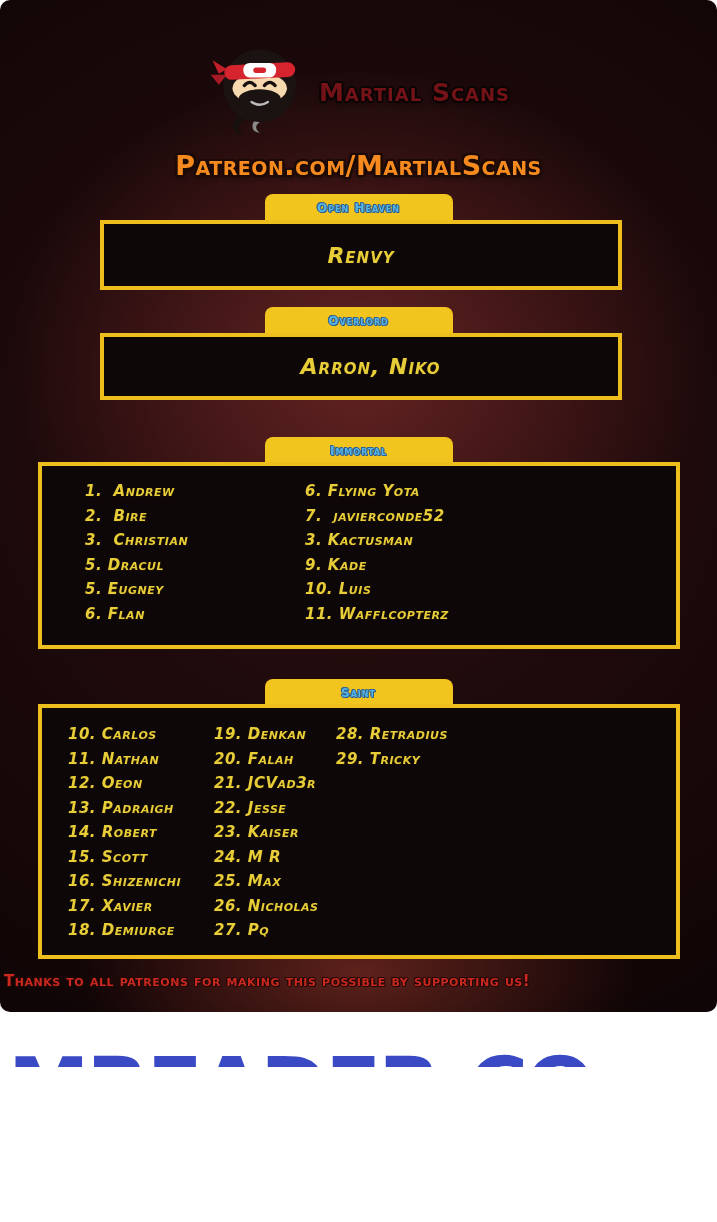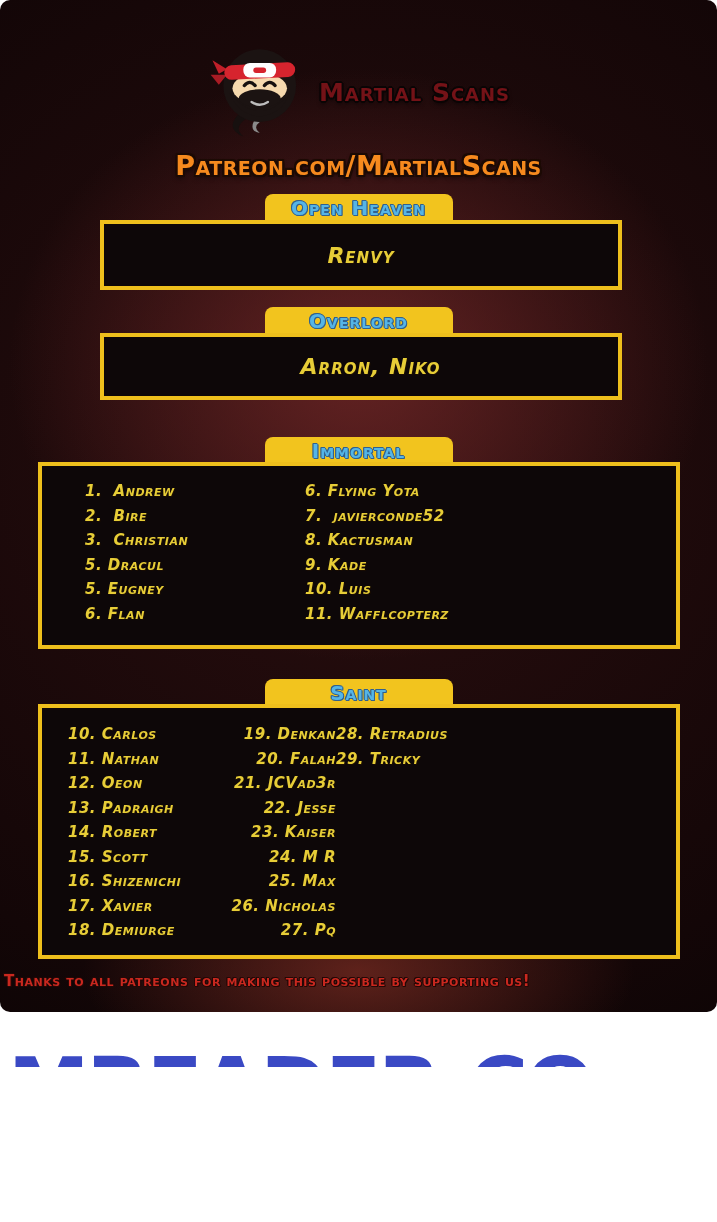--- a/index.html
+++ b/index.html
@@ -18,36 +18,36 @@
     text-shadow:2px 0 #0a0505,-2px 0 #0a0505,0 2px #0a0505,0 -2px #0a0505,
                 1px 1px #0a0505,-1px -1px #0a0505,1px -1px #0a0505,-1px 1px #0a0505,0 3px 4px rgba(0,0,0,.6);}
   
   .patreon{position:absolute;top:150px;left:0;width:100%;text-align:center;
     font-size:27px;font-weight:bold;font-variant:small-caps;letter-spacing:.5px;color:#f68a1e;
     text-shadow:2px 0 #1c0a04,-2px 0 #1c0a04,0 2px #1c0a04,0 -2px #1c0a04,
                 2px 2px #1c0a04,-2px -2px #1c0a04,2px -2px #1c0a04,-2px 2px #1c0a04,0 3px 5px rgba(0,0,0,.7);}
   
   .tab{position:absolute;left:50%;width:188px;margin-left:-94px;height:27px;border-radius:8px 8px 0 0;
        background:#f2c41e;display:flex;align-items:center;justify-content:center;}
-  .tab span{font-size:20px;font-weight:bold;font-variant:small-caps;letter-spacing:1px;color:#55b5e6;
+  .tab span{font-size:12px;font-weight:bold;font-variant:small-caps;letter-spacing:1px;color:#55b5e6;
     text-shadow:1px 0 #31618f,-1px 0 #31618f,0 1px #31618f,0 -1px #31618f,1px 1px #31618f,-1px -1px #31618f;}
   .box{position:absolute;background:#0d0708;border:4px solid #eebf1c;box-sizing:border-box;font-style:italic;}
   .single{width:100%;height:100%;display:flex;align-items:center;justify-content:center;
     font-size:22px;font-weight:bold;font-variant:small-caps;letter-spacing:1px;color:#e7cd37;
     text-shadow:1px 1px #1a0d02;}
   .t1{top:194px}.b1{top:220px;left:100px;width:522px;height:70px;}
   .t2{top:307px}.b2{top:333px;left:100px;width:522px;height:67px;padding-left:19px;}
   .t3{top:437px}.b3{top:462px;left:38px;width:642px;height:187px;}
   .t4{top:679px}.b4{top:704px;left:38px;width:642px;height:255px;}
   .cols{display:flex;width:100%;height:100%;box-sizing:border-box;}
   .b3 .cols{padding:13px 0 0 43px;}
   .b4 .cols{padding:14px 0 0 26px;}
   .col{display:flex;flex-direction:column;}
   .c31{width:220px;}.c32{flex:1;}
-  .c41{width:188px;}.c42{width:146px;}.c43{width:122px;text-align:right;}.c44{flex:1;}
+  .c41{width:188px;}.c42{width:146px;}.c43{width:122px;}.c44{flex:1;}
   .li{font-size:15px;font-weight:bold;font-variant:small-caps;letter-spacing:.5px;color:#e7cd37;
       line-height:24.5px;white-space:pre;text-shadow:1px 1px #1a0d02;}
   
   .thanks{position:absolute;top:972px;left:4px;width:100%;text-align:left;
     font-size:15px;font-weight:bold;font-variant:small-caps;letter-spacing:.5px;color:#c9281f;
     text-shadow:1px 0 #240806,-1px 0 #240806,0 1px #240806,0 -1px #240806,1px 1px #240806,-1px -1px #240806;}
   
   .footer{position:absolute;left:0;top:1012px;width:717px;height:210px;background:#ffffff;}
   .site{position:absolute;left:8px;top:28px;font-size:82px;font-weight:bold;letter-spacing:-3px;color:#3a49c4;}
 </style>
@@ -102,21 +102,21 @@
             <div class="li">1.  Andrew</div>
             <div class="li">2.  Bire</div>
             <div class="li">3.  Christian</div>
             <div class="li">5. Dracul</div>
             <div class="li">5. Eugney</div>
             <div class="li">6. Flan</div>
           </div>
         <div class="col c32">
             <div class="li">6. Flying Yota</div>
             <div class="li">7.  javierconde52</div>
-            <div class="li">8. Kactusman</div>
+            <div class="li">3. Kactusman</div>
             <div class="li">9. Kade</div>
             <div class="li">10. Luis</div>
             <div class="li">11. Wafflcopterz</div>
           </div>
       </div>
     </div>
 
     <div class="tab t4">
       <span>Saint</span>
     </div>

